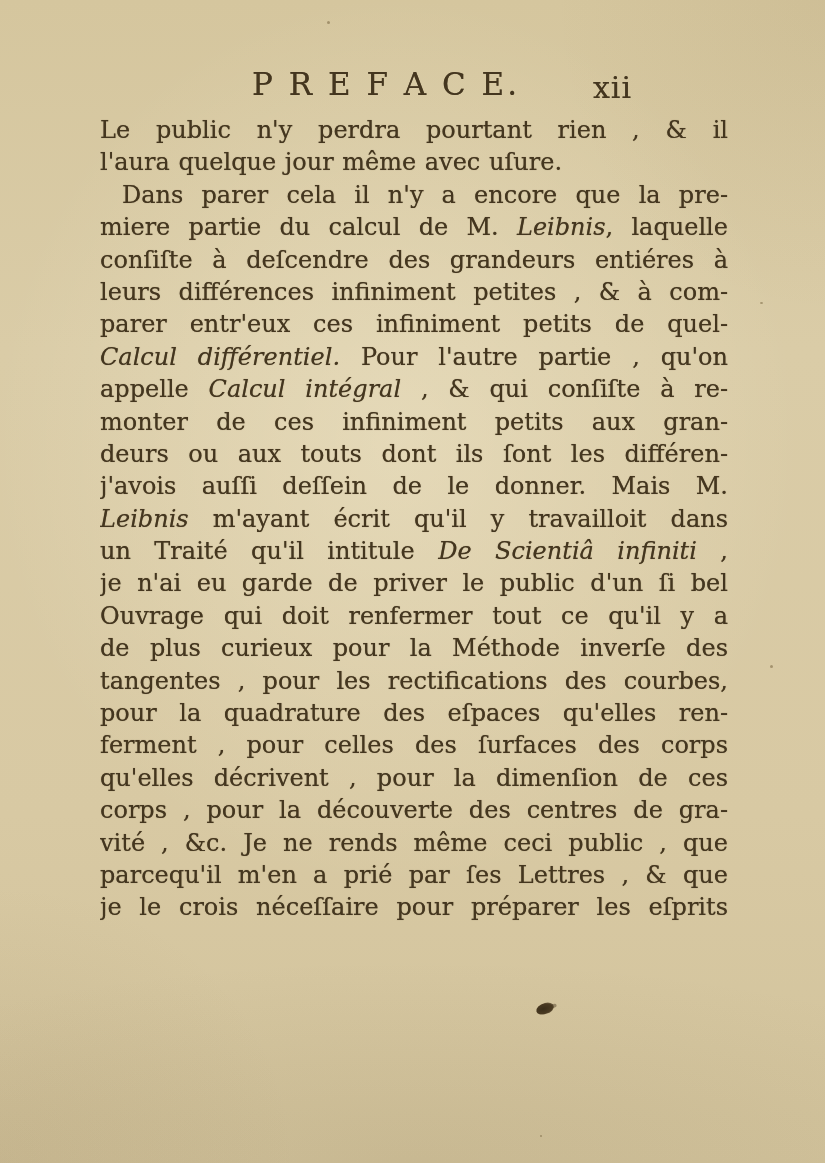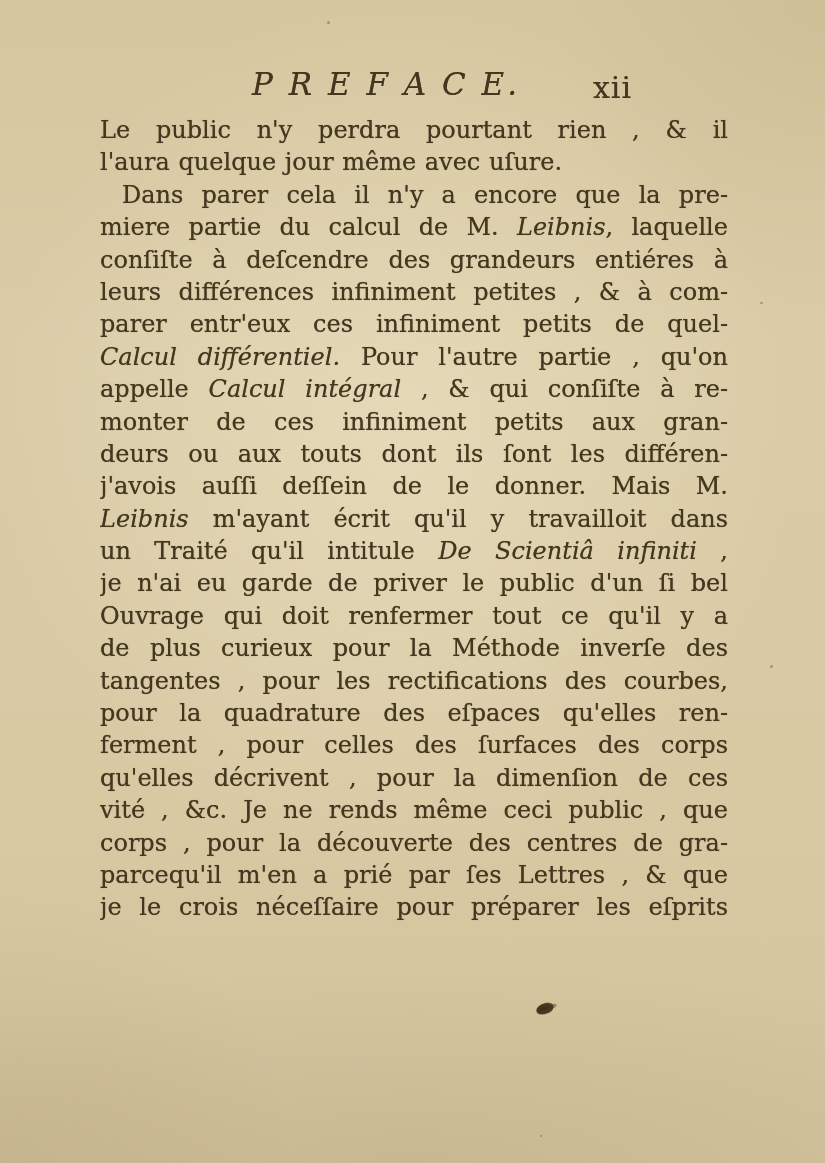--- a/index.html
+++ b/index.html
@@ -30,21 +30,20 @@
   .header {
     position: relative;
     margin: 0 97px 0 100px;
     padding-top: 72px;
     height: 38px;
   }
   .title {
     position: absolute;
     left: 152px;
     top: 66px;
-    font-style: italic;
     font-size: 31px;
     letter-spacing: 3px;
     text-shadow: 0 0 0.6px rgba(60,46,24,0.65);
   }
   .folio {
     position: absolute;
     right: 96px;
     top: 70px;
     font-size: 30px;
     letter-spacing: 1px;
@@ -118,22 +117,22 @@
       <div class="line"><span>j'avois auſſi deſſein de le donner.  Mais M.</span></div>
       <div class="line"><span class="it">Leibnis</span><span> m'ayant écrit qu'il y travailloit dans</span></div>
       <div class="line"><span>un Traité qu'il intitule </span><span class="it">De Scientiâ infiniti</span><span> ,</span></div>
       <div class="line"><span>je n'ai eu garde de priver le public d'un ſi bel</span></div>
       <div class="line"><span>Ouvrage qui doit renfermer tout ce qu'il y a</span></div>
       <div class="line"><span>de plus curieux pour la Méthode inverſe des</span></div>
       <div class="line"><span>tangentes , pour les rectifications des courbes,</span></div>
       <div class="line"><span>pour la quadrature des eſpaces qu'elles ren-</span></div>
       <div class="line"><span>ferment , pour celles des ſurfaces des corps</span></div>
       <div class="line"><span>qu'elles décrivent , pour la dimenſion de ces</span></div>
+      <div class="line"><span>corps , pour la découverte des centres de gra-</span></div>
       <div class="line"><span>vité , &amp;c. Je ne rends même ceci public , que</span></div>
-      <div class="line"><span>corps , pour la découverte des centres de gra-</span></div>
       <div class="line"><span>parcequ'il m'en a prié par ſes Lettres , &amp; que</span></div>
       <div class="line"><span>je le crois néceſſaire pour préparer les eſprits</span></div>
     </div>
 
   <div class="ink-blot"></div>
 
   <div class="speck" style="left:327px; top:21px; width:3px; height:3px;"></div>
   <div class="speck" style="left:760px; top:302px; width:3px; height:2px;"></div>
   <div class="speck" style="left:770px; top:665px; width:3px; height:3px;"></div>
   <div class="speck" style="left:540px; top:1135px; width:2px; height:2px;"></div>

